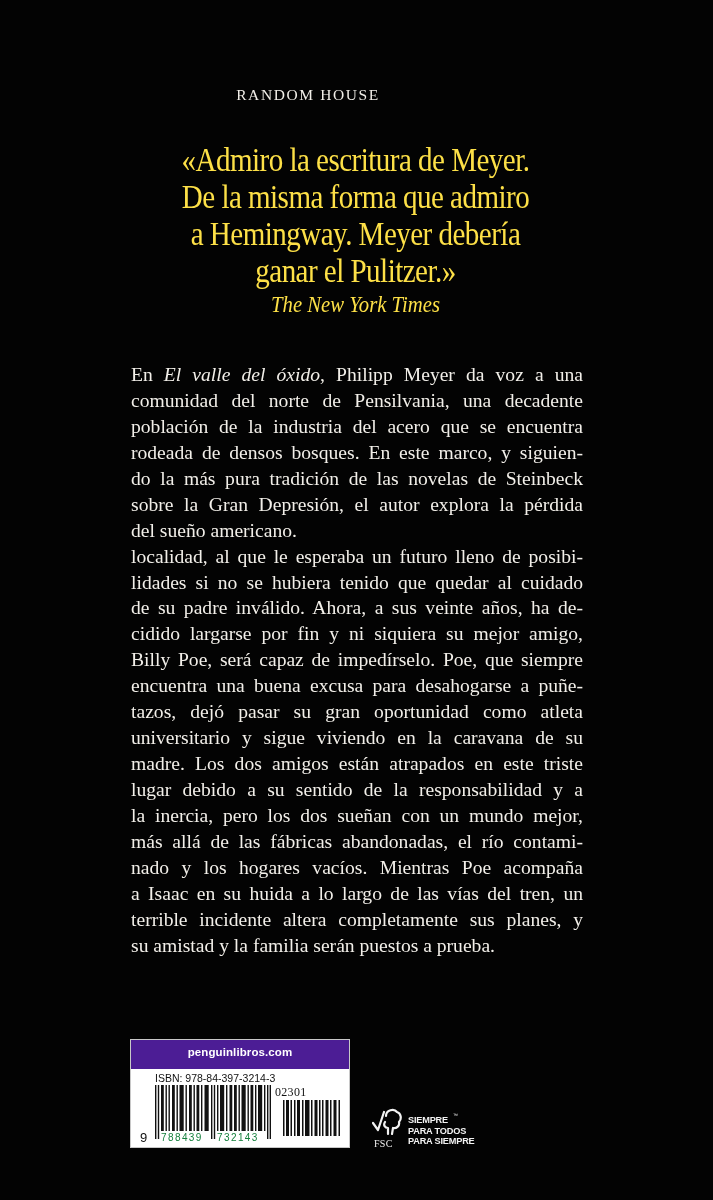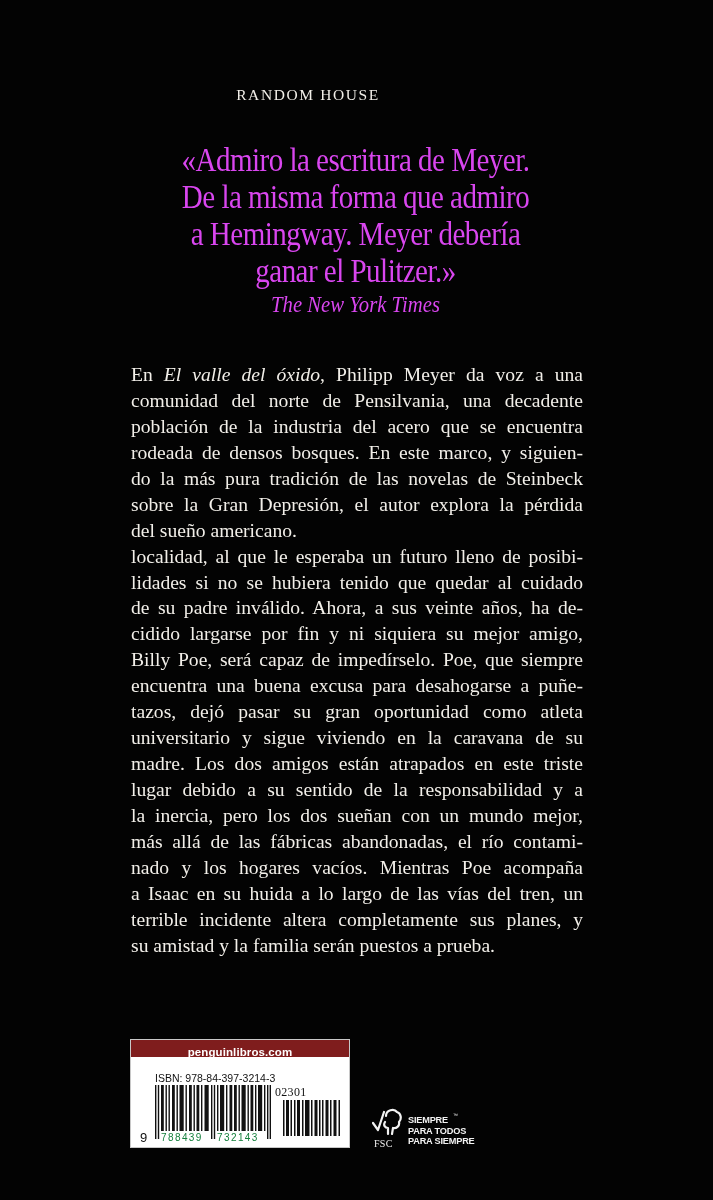--- a/index.html
+++ b/index.html
@@ -26,21 +26,21 @@
     letter-spacing: 1.6px;
     color: #f1eee8;
   }
   .quote-block {
     position: absolute;
     top: 142px;
     left: 0;
     width: 711px;
     text-align: center;
     font-family: "Liberation Serif", "DejaVu Serif", serif;
-    color: #d946ef;
+    color: #fde047;
   }
   .quote-line {
     display: block;
     font-size: 33px;
     line-height: 37px;
     height: 37px;
     letter-spacing: -0.6px;
     transform: scaleX(0.88);
     transform-origin: center;
     white-space: nowrap;
@@ -91,22 +91,22 @@
     height: 109px;
     background: #ffffff;
     border: 1px solid #c8c8c8;
     box-sizing: border-box;
   }
   .barcode-header {
     position: absolute;
     left: 0;
     top: 0;
     width: 100%;
-    height: 17px;
-    background: #7f1d1d;
+    height: 29px;
+    background: #4c1d95;
     color: #ffffff;
     font-family: "Liberation Sans", "DejaVu Sans", sans-serif;
     font-weight: bold;
     font-size: 11.5px;
     line-height: 25px;
     text-align: center;
     letter-spacing: 0.1px;
   }
   .isbn-label {
     position: absolute;

